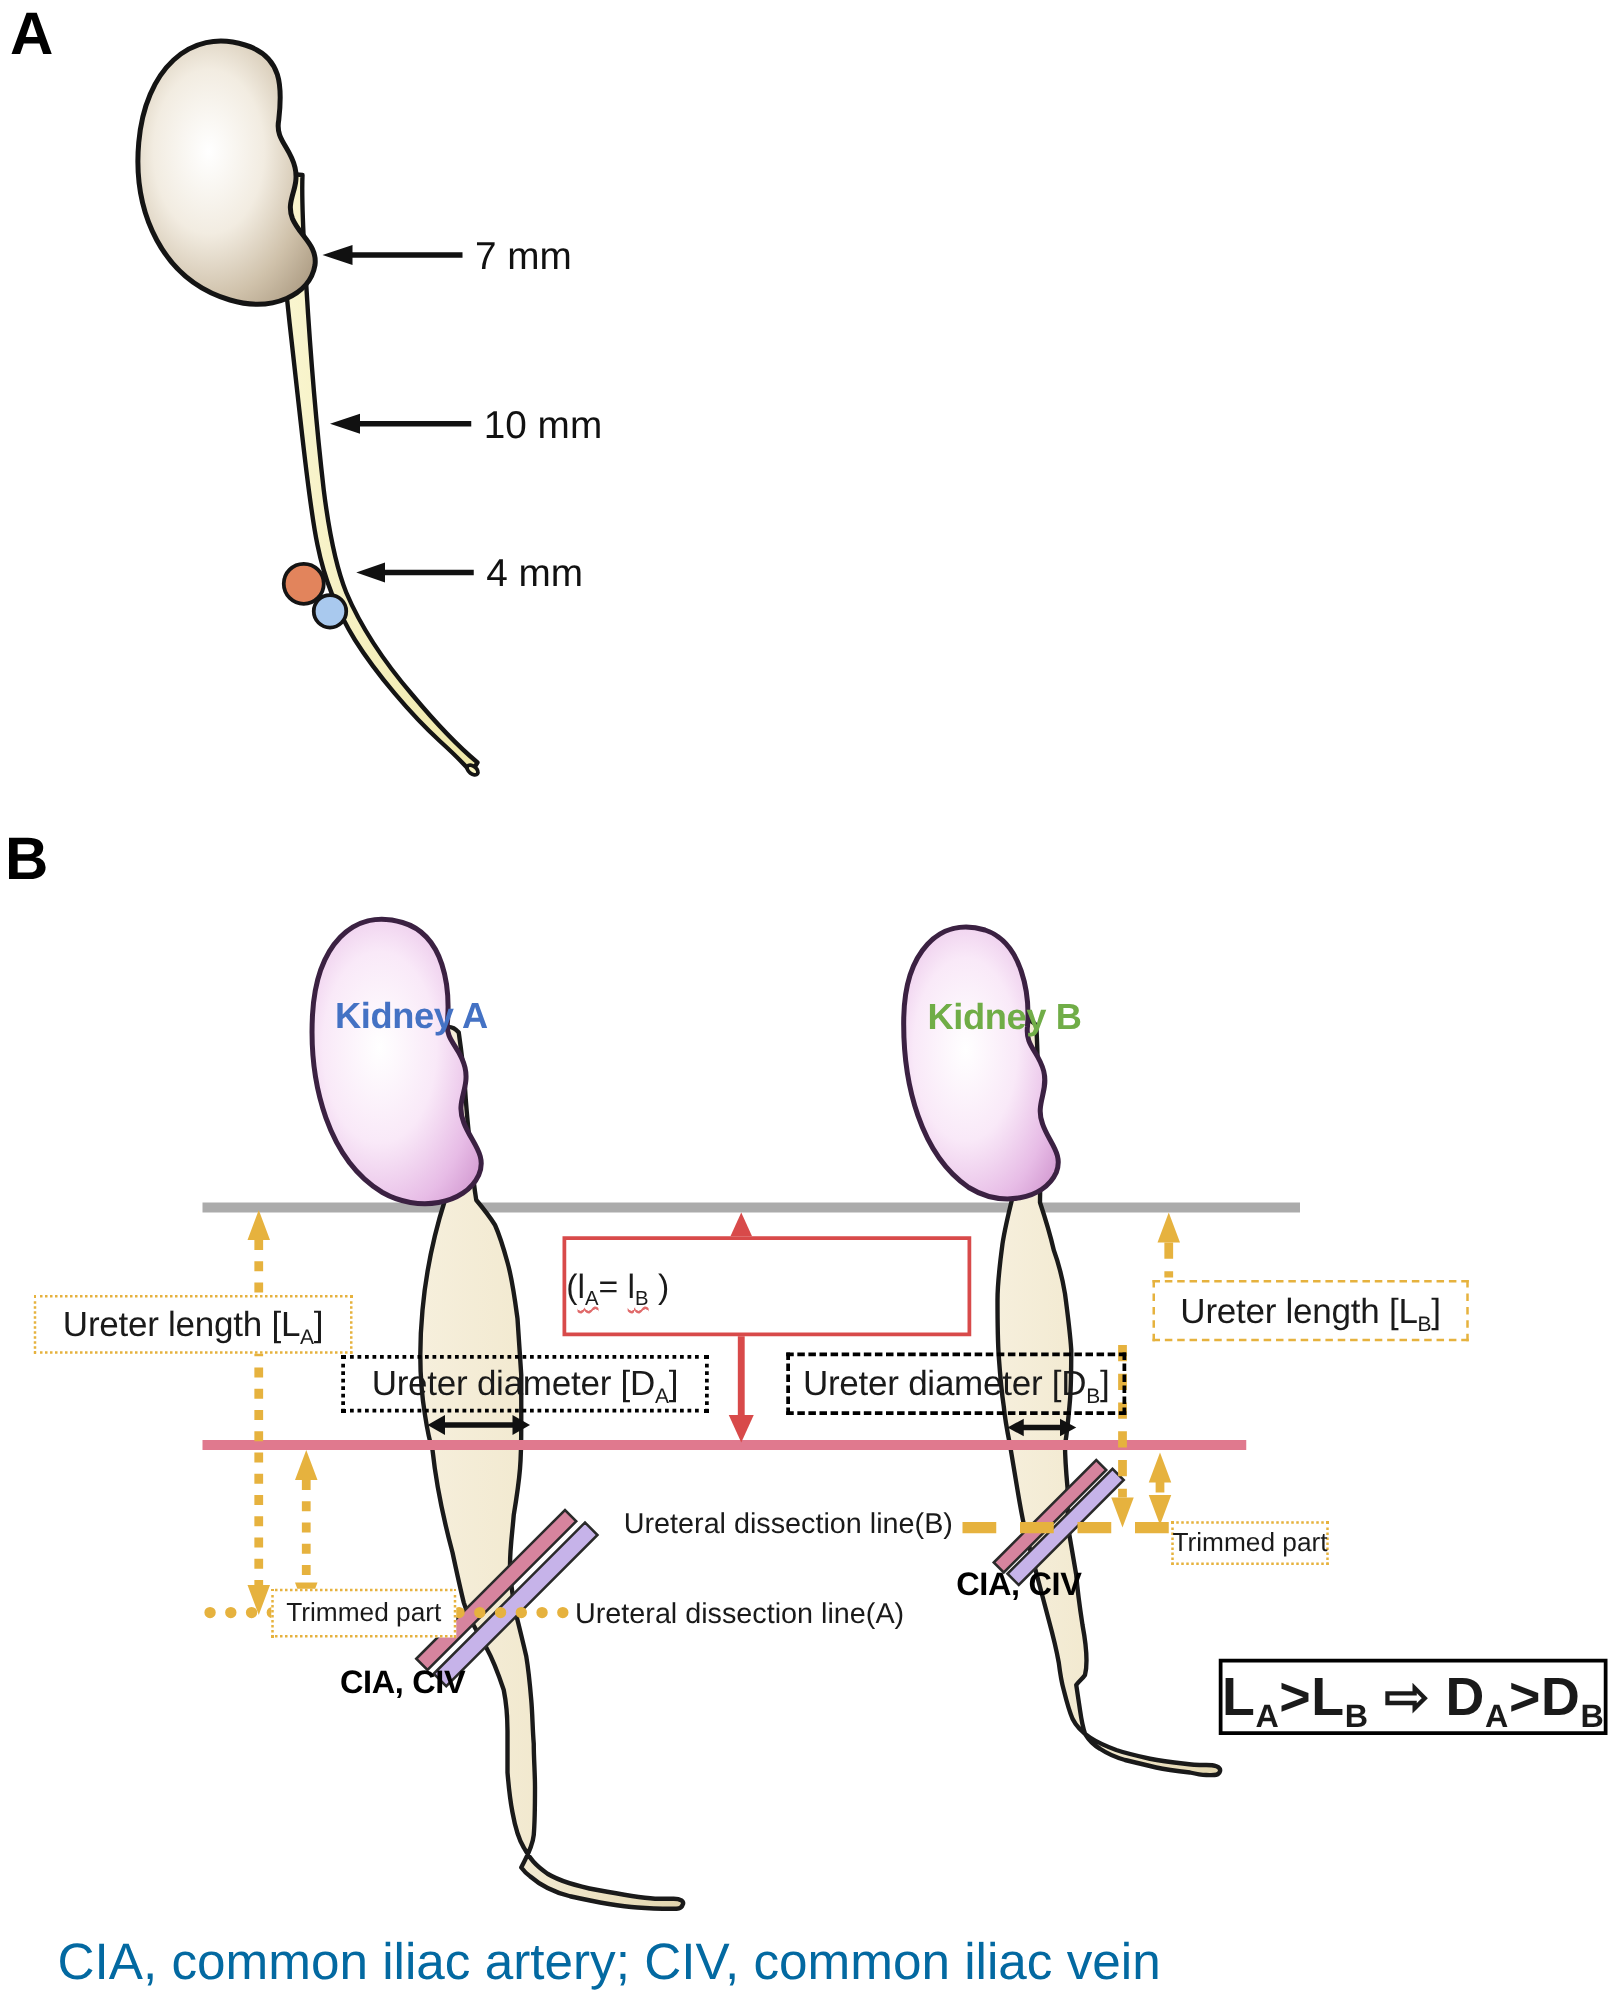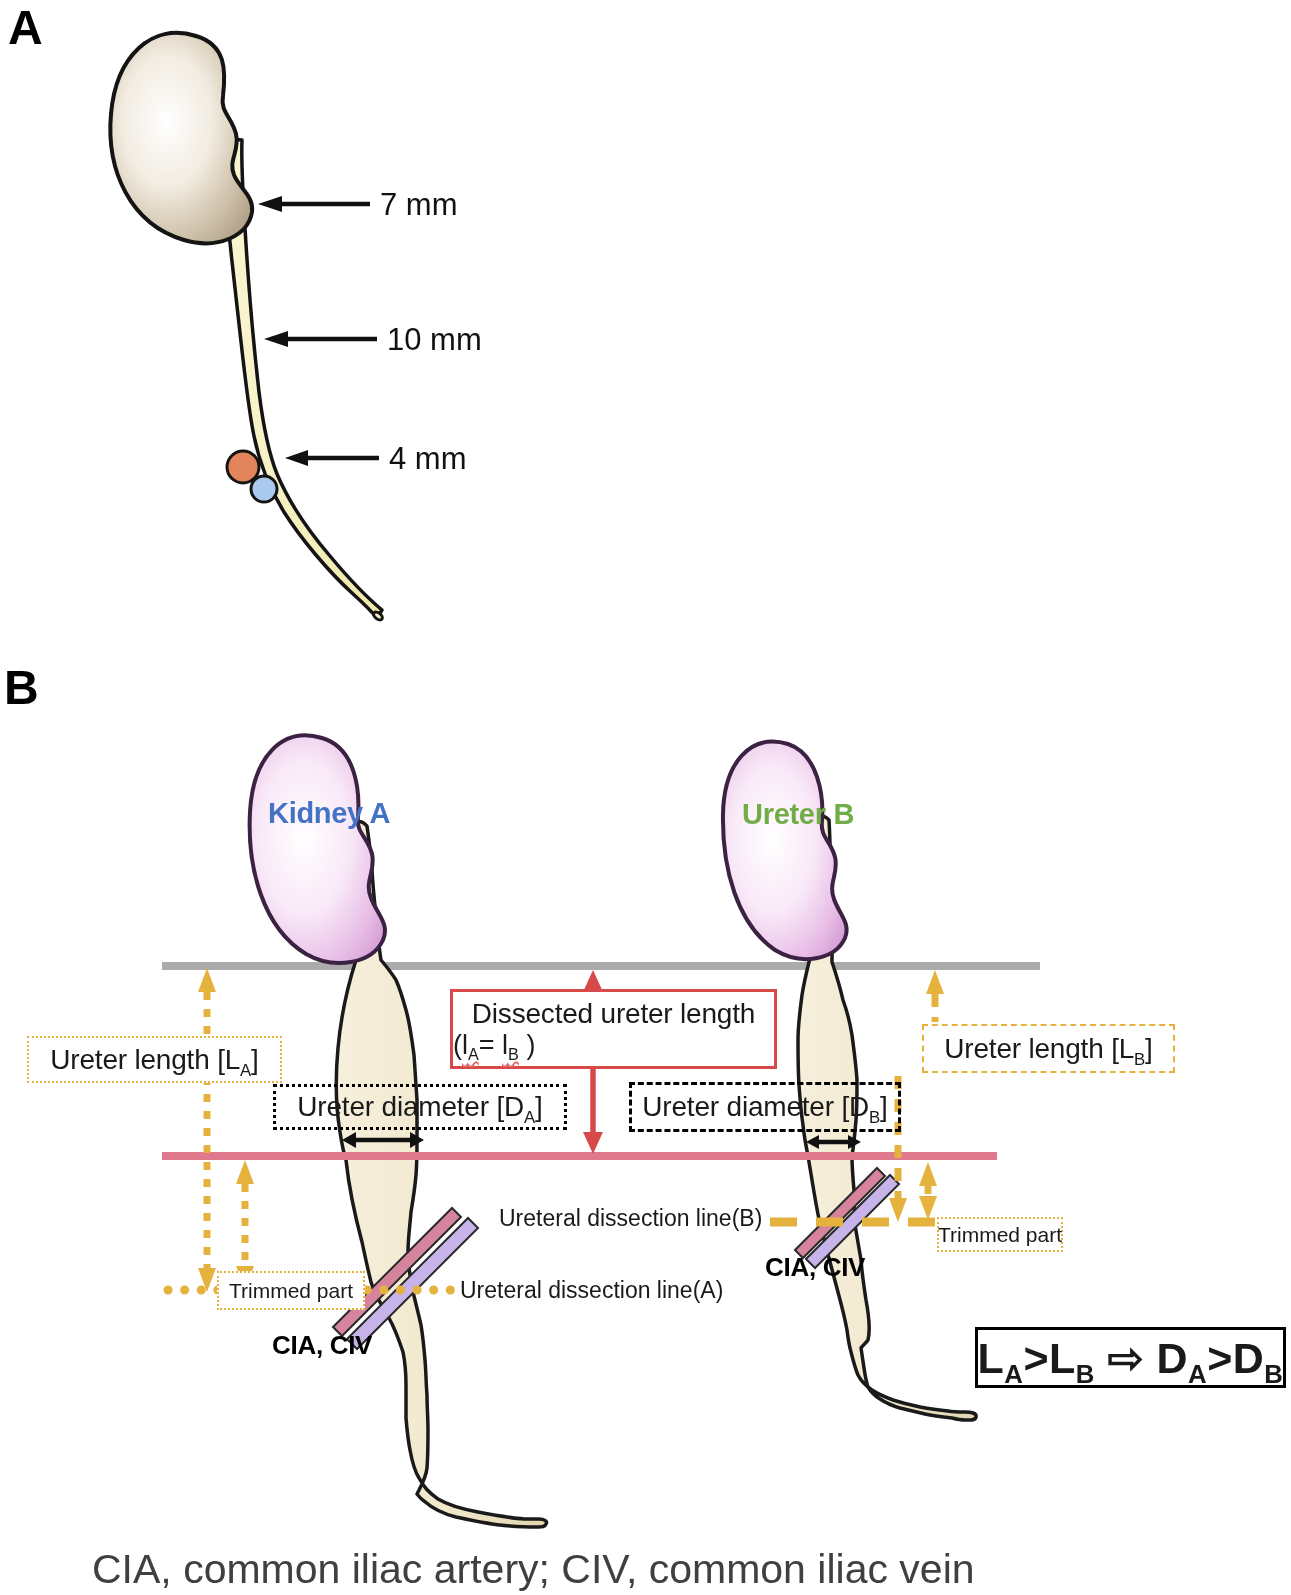--- a/index.html
+++ b/index.html
@@ -22,21 +22,21 @@
   .cia{font-size:26px;font-weight:bold;color:#000;letter-spacing:-0.3px;}
   sub{font-size:0.6em;line-height:0;}
   .redbox{border:3px solid #D84A4A;background:#fff;flex-direction:column;
           align-items:stretch;justify-content:center;}
   .redbox .l1{text-align:center;font-size:28px;letter-spacing:-0.2px;}
   .redbox .l2{text-align:left;font-size:27px;}
   .sq{text-decoration-line:underline;text-decoration-style:wavy;
       text-decoration-color:#E06A6A;text-decoration-thickness:2px;text-underline-offset:7px;}
   .formula{border:3.5px solid #000;background:#fff;font-size:43px;font-weight:bold;
            letter-spacing:0.5px;}
-  .caption{font-size:41px;color:#404040;margin-left:46px;}
+  .caption{font-size:41px;color:#0369a1;}
 </style>
 </head>
 <body>
 
 <div id="fig">
 
   <svg id="art" viewBox="0 0 1291 1595" xmlns="http://www.w3.org/2000/svg">
     <defs>
       <radialGradient id="gbrown" cx="0.40" cy="0.42" r="0.78">
         <stop offset="0" stop-color="#ffffff"></stop>
@@ -208,32 +208,31 @@
   </svg>
 
   <div class="lbl panel-letter" style="left:8px;top:0px;">A</div>
   <div class="lbl panel-letter" style="left:4px;top:660px;">B</div>
 
   <div class="lbl mm" style="left:380px;top:187px;">7 mm</div>
   <div class="lbl mm" style="left:387px;top:322px;">10 mm</div>
   <div class="lbl mm" style="left:389px;top:441px;">4 mm</div>
 
   <div class="lbl kidlbl" style="left:268px;top:797px;color:#4472C4;">Kidney A</div>
-  <div class="lbl kidlbl" style="left:742px;top:798px;color:#70AD47;">Ureter B</div>
+  <div class="lbl kidlbl" style="left:742px;top:798px;color:#70AD47;">Kidney B</div>
 
   <div class="box ybox-dot t28" style="left:27px;top:1036px;width:255px;height:47px;">
     <span><span>Ureter length [L</span><sub>A</sub><span>]</span></span>
   </div>
 
   <div class="box ybox-dash t28" style="left:922px;top:1024px;width:253px;height:49px;">
     <span><span>Ureter length [L</span><sub>B</sub><span>]</span></span>
   </div>
 
   <div class="box redbox" style="left:450px;top:989px;width:327px;height:80px;">
-    <div class="l1">Dissected ureter length</div>
     <div class="l2">
       <span>(</span><span class="sq"><span>l</span><sub>A</sub></span><span>= </span><span class="sq"><span>l</span><sub>B</sub></span><span> )</span>
     </div>
   </div>
 
   <div class="box kbox-dot t28" style="left:273px;top:1084px;width:294px;height:46px;">
     <span><span>Ureter diameter [D</span><sub>A</sub><span>]</span></span>
   </div>
 
   <div class="box kbox-dash t28" style="left:629px;top:1082px;width:272px;height:50px;">

